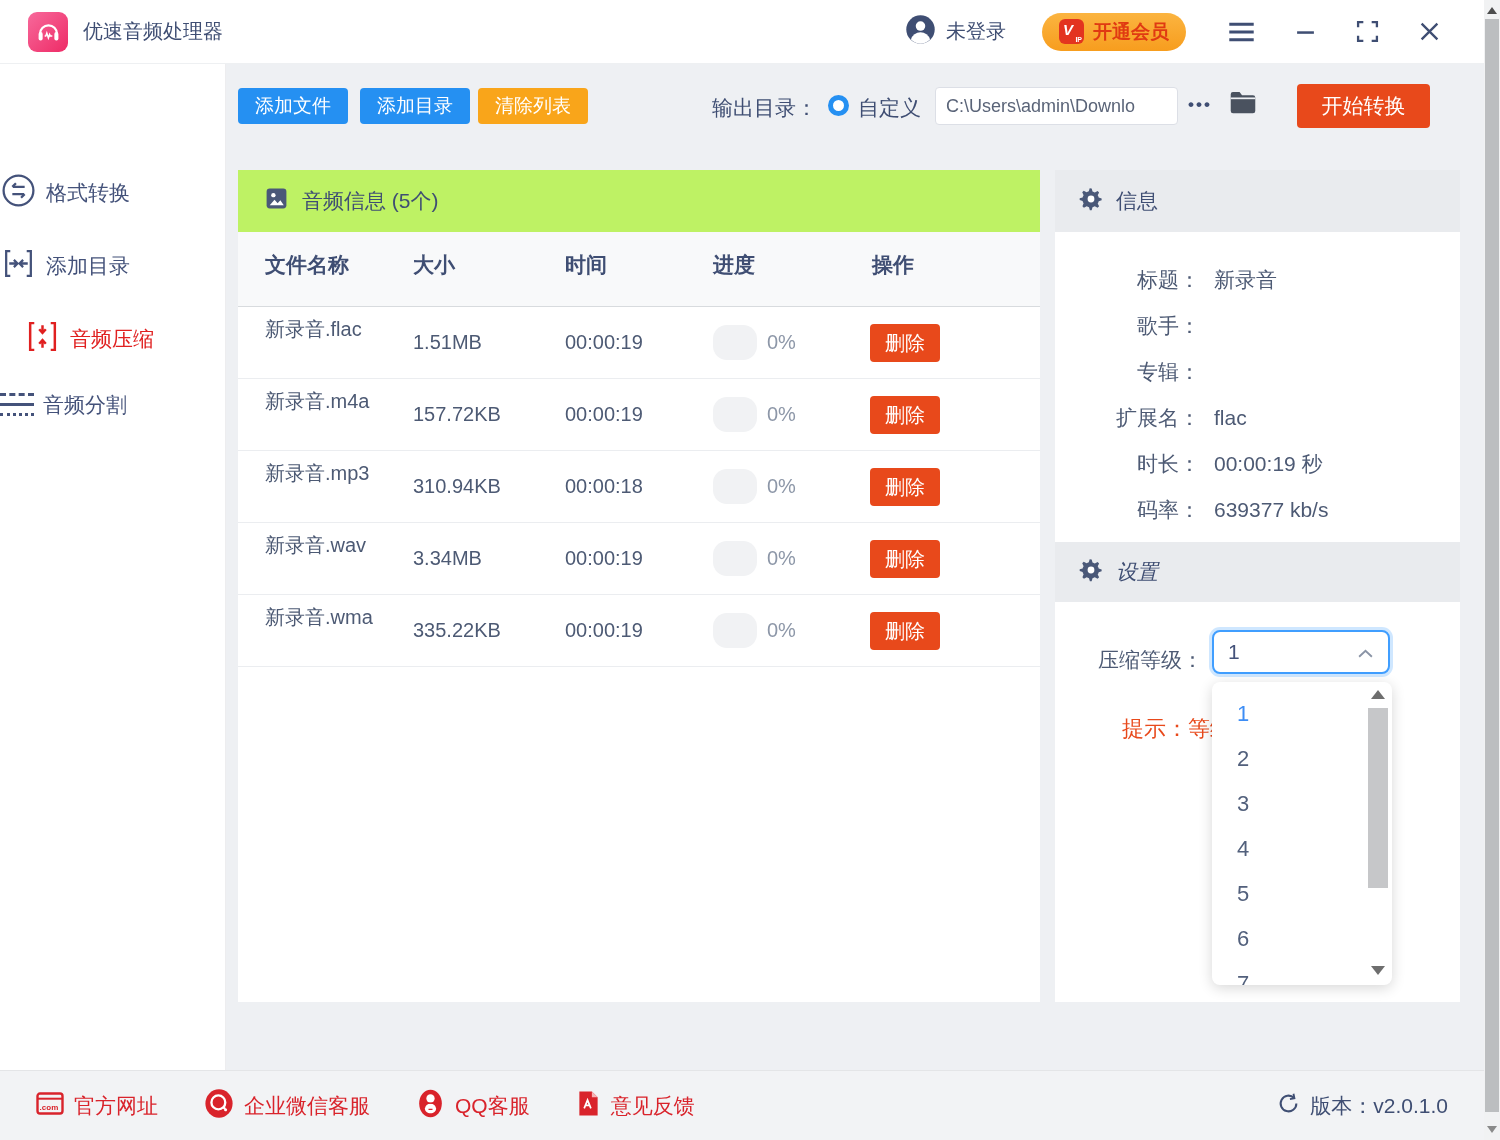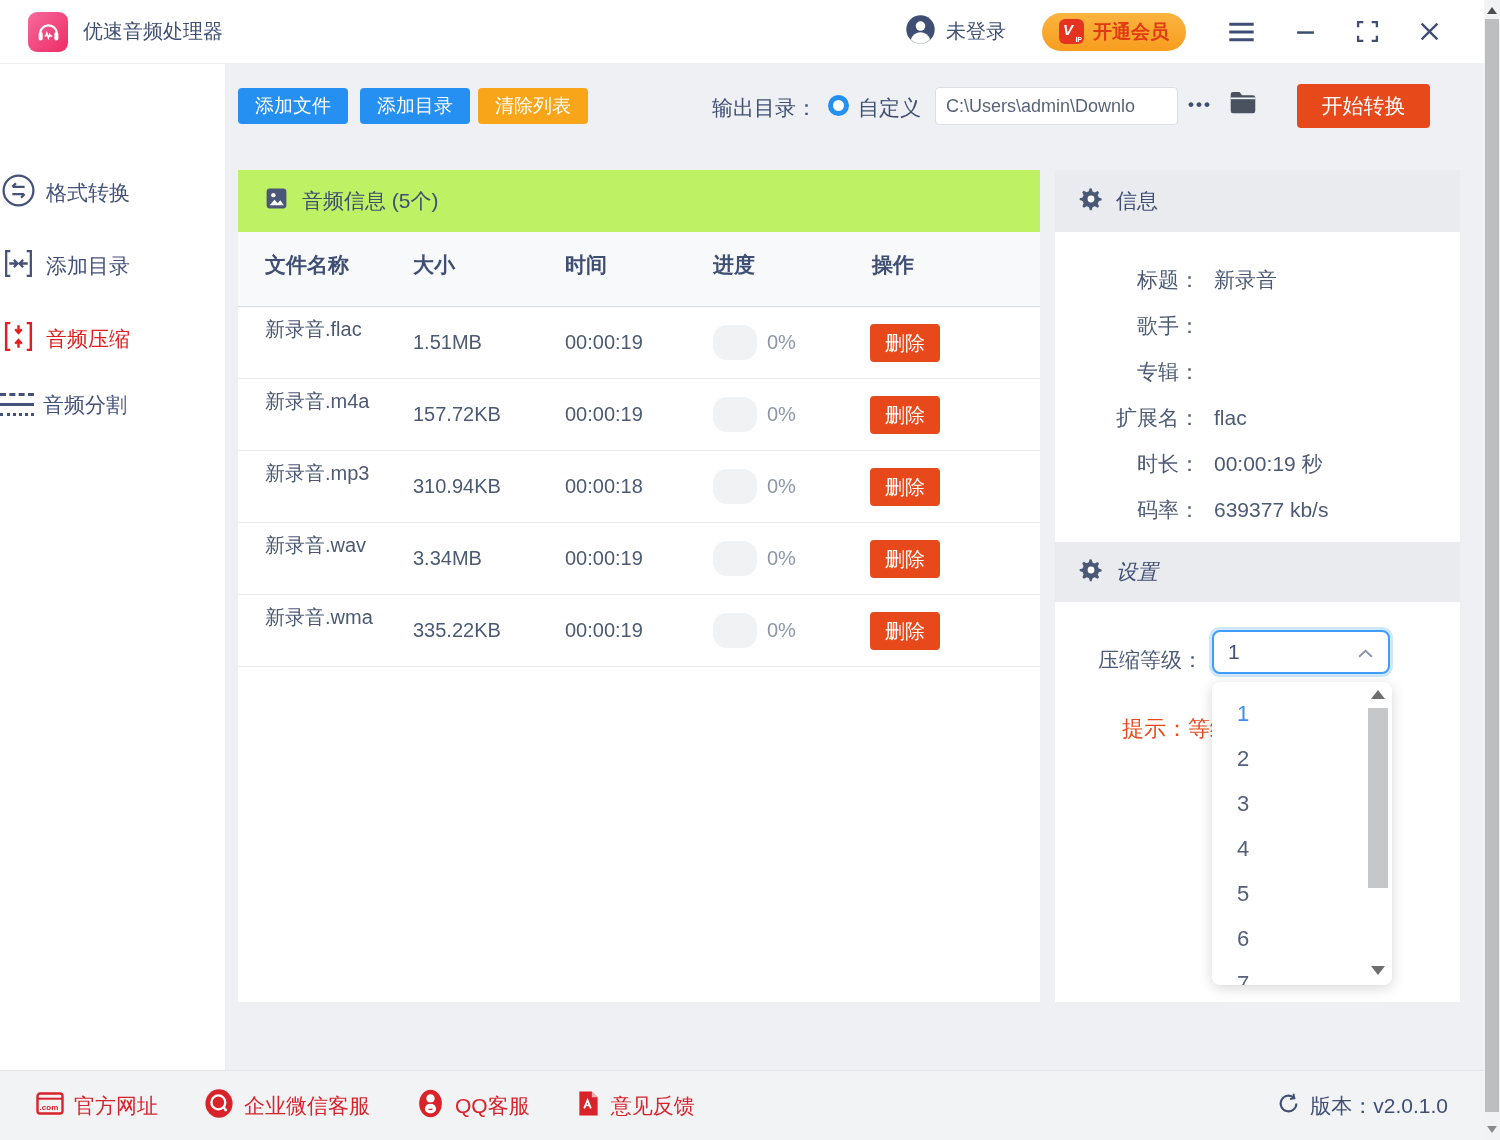--- a/index.html
+++ b/index.html
@@ -25,21 +25,21 @@
   .vip-ip { position:absolute; right:2px; bottom:1px; font-size:7px; font-weight:bold; }
   .winbtns { display:flex; align-items:center; gap:40px; margin-left:42px; }
   .winbtn { background:none; border:none; cursor:pointer; display:flex; align-items:center; padding:0; }
 
   
   .sidebar { position:absolute; left:0; top:64px; width:226px; height:1006px; background:#fff;
              border-right:1px solid #ededef; padding-top:108px; }
   .side-item { display:flex; flex-direction:row; align-items:center; gap:9px; margin-bottom:32px;
                color:#44527a; cursor:pointer; }
   .side-item .lbl { font-size:21px; }
-  .side-item.active { color:var(--active-red,#e02020); }
+  .side-item.active { color:var(--active-red,#e02020);padding-left:24px; }
   .icon-split { width:34px; height:28px; display:flex; flex-direction:column; justify-content:space-between; padding:2px 0 3px; }
   .icon-split i { display:block; border-top:3px solid currentColor; }
   .icon-split i.d1 { border-top-style:dashed; }
   .icon-split i.d3 { border-top-style:dotted; }
 
   
   .main-bg { position:absolute; left:226px; top:64px; width:1258px; height:1006px; background:#eef0f3; }
   .tbtn { position:absolute; height:36px; width:110px; border:none; border-radius:4px; color:#fff;
           font-size:19px; font-family:inherit; cursor:pointer; }
   .tbtn.blue { background:var(--accent-blue,#2590f2); }

